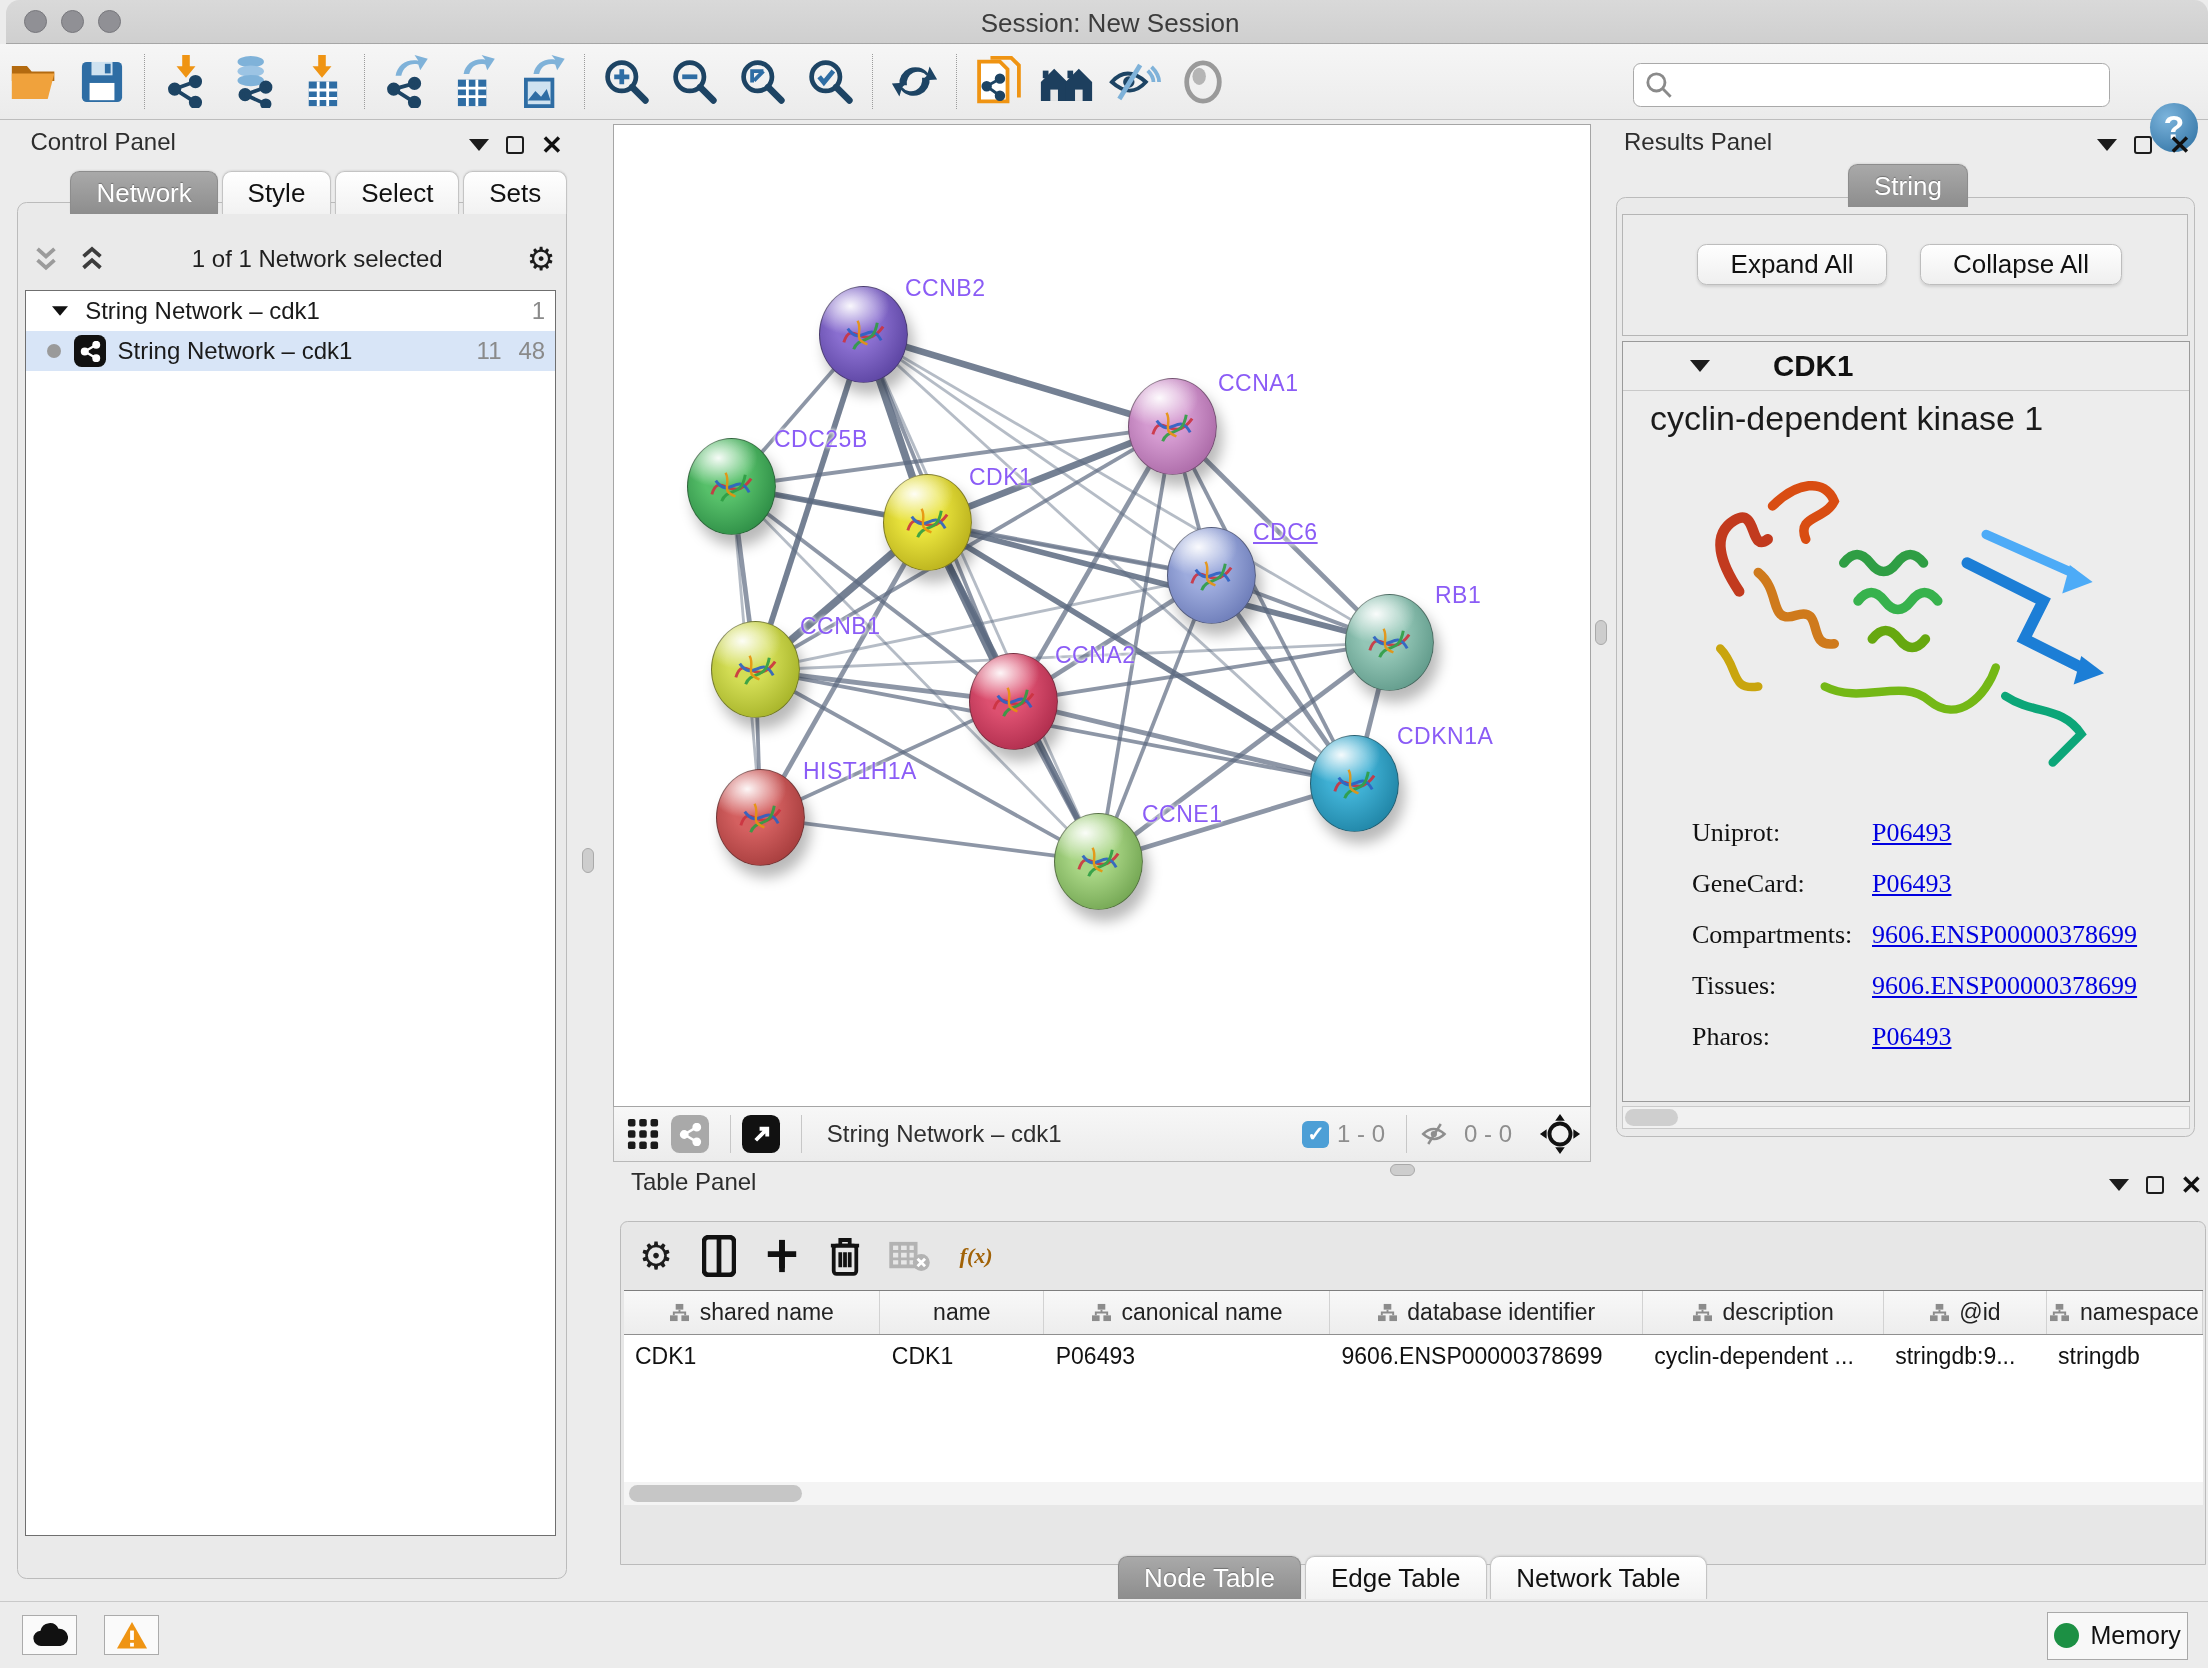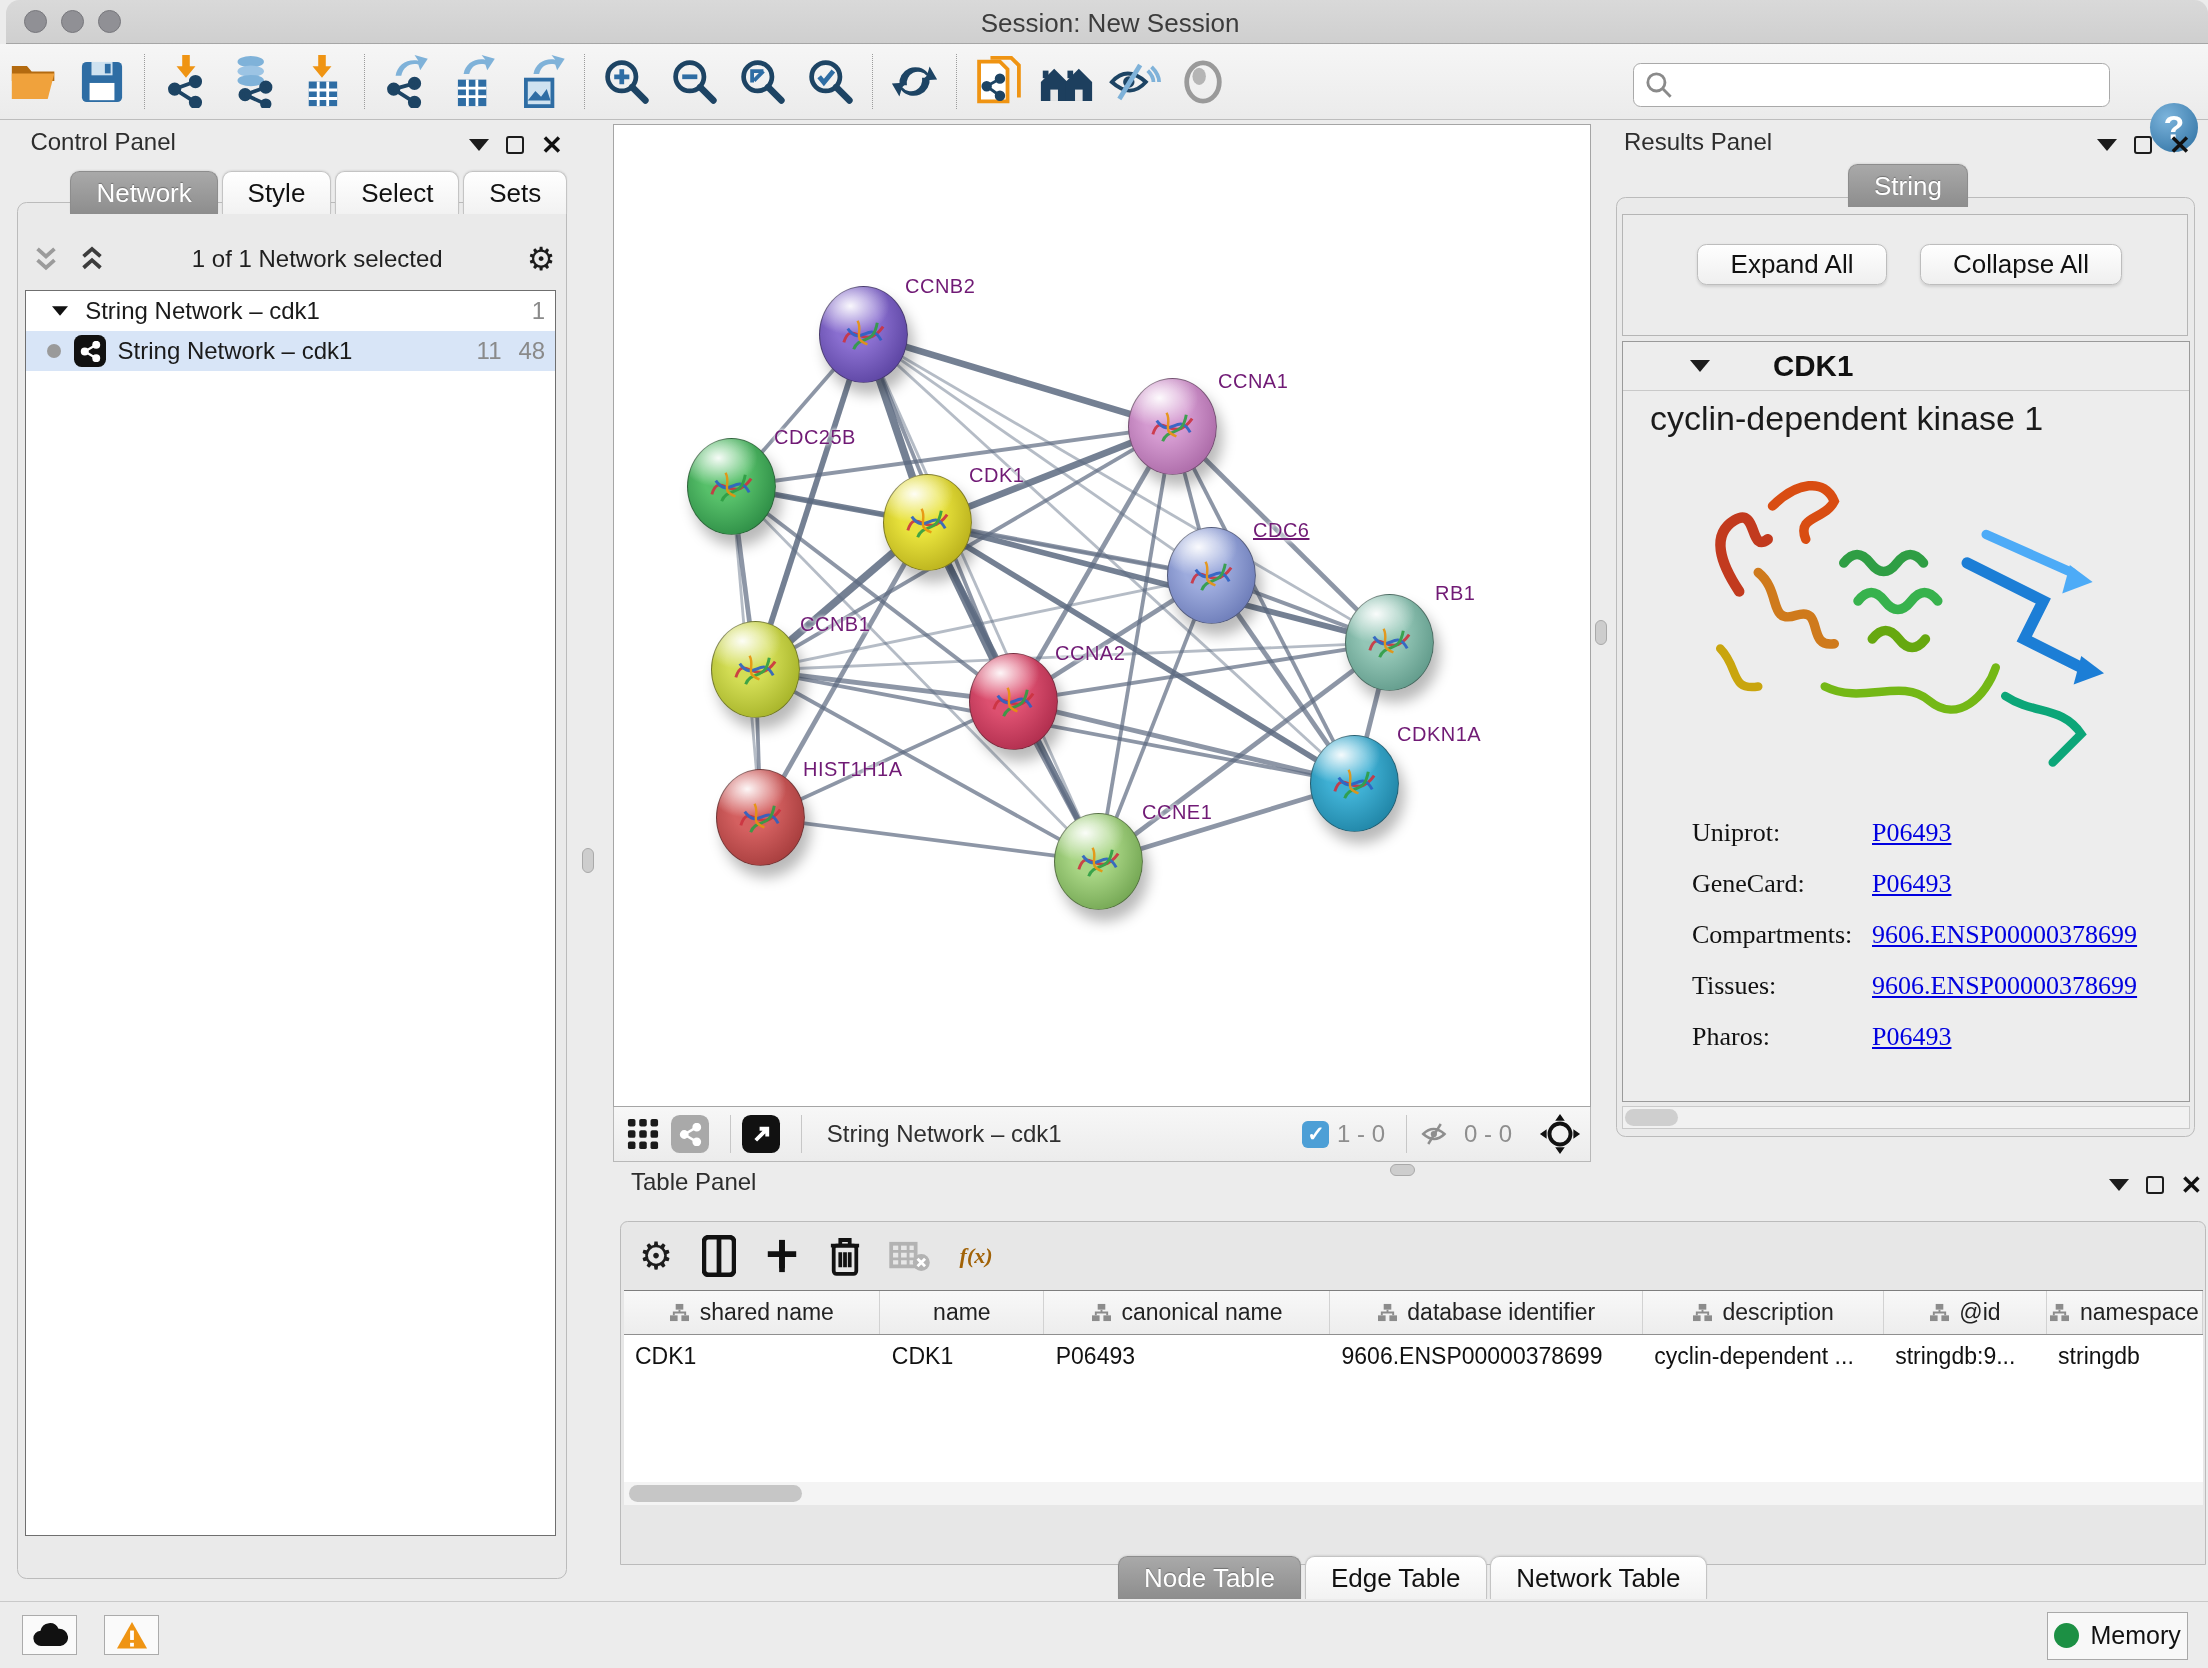--- a/index.html
+++ b/index.html
@@ -60,21 +60,21 @@
   .bullet { width:14.3px; height:14.3px; border-radius:50%; background:#9a9a9a; margin:0 13.3px 0 11.4px; }
   .string-chip { width:32px; height:32px; background:#111; border-radius:7.6px; display:flex; align-items:center; justify-content:center; margin-right:11.4px; }
 
   
   .network-panel { position:absolute; left:613px; top:124px; width:978px; height:1039px; }
   .net-canvas { position:absolute; left:0; top:0; width:978px; height:983px; background:#fff;
     border:1px solid #a5a5a5; overflow:hidden; }
   .pnode { position:absolute; width:89px; height:97px; border-radius:50%;
     border:1px solid rgba(40,40,40,.45); box-shadow:5.7px 11.4px 13.3px rgba(0,0,0,.28);
     display:flex; align-items:center; justify-content:center; }
-  .pnode-label { position:absolute; font-size:20px; color:#701a75; letter-spacing:0.5px;
+  .pnode-label { position:absolute; font-size:23px; color:#8b5cf6; letter-spacing:0.5px;
     text-shadow:0 0 3.8px #fff, 0 0 3.8px #fff; white-space:nowrap; }
   .nart { width:59px; height:59px; opacity:.9; }
   .viewbar { position:absolute; left:0; top:983px; width:978px; height:55px;
     background:linear-gradient(#f7f7f7,#ececec); border:1px solid #b8b8b8; border-top:none;
     display:flex; align-items:center; padding:0 9.5px; }
   .vb-sep { width:0; height:38px; border-left:1px solid #c7c7c7; margin:0 11.4px; }
   .vb-title { font-size:24px; color:#2f2f2f; margin-left:13.3px; }
   .vb-count { font-size:24px; color:#8e8e8e; margin:0 9.5px 0 7.6px; }
   .vb-check { width:27px; height:27px; background:#4d9fd6; border-radius:5.7px; color:#fff;
     font-size:21px; font-weight:bold; display:flex; align-items:center; justify-content:center; }

